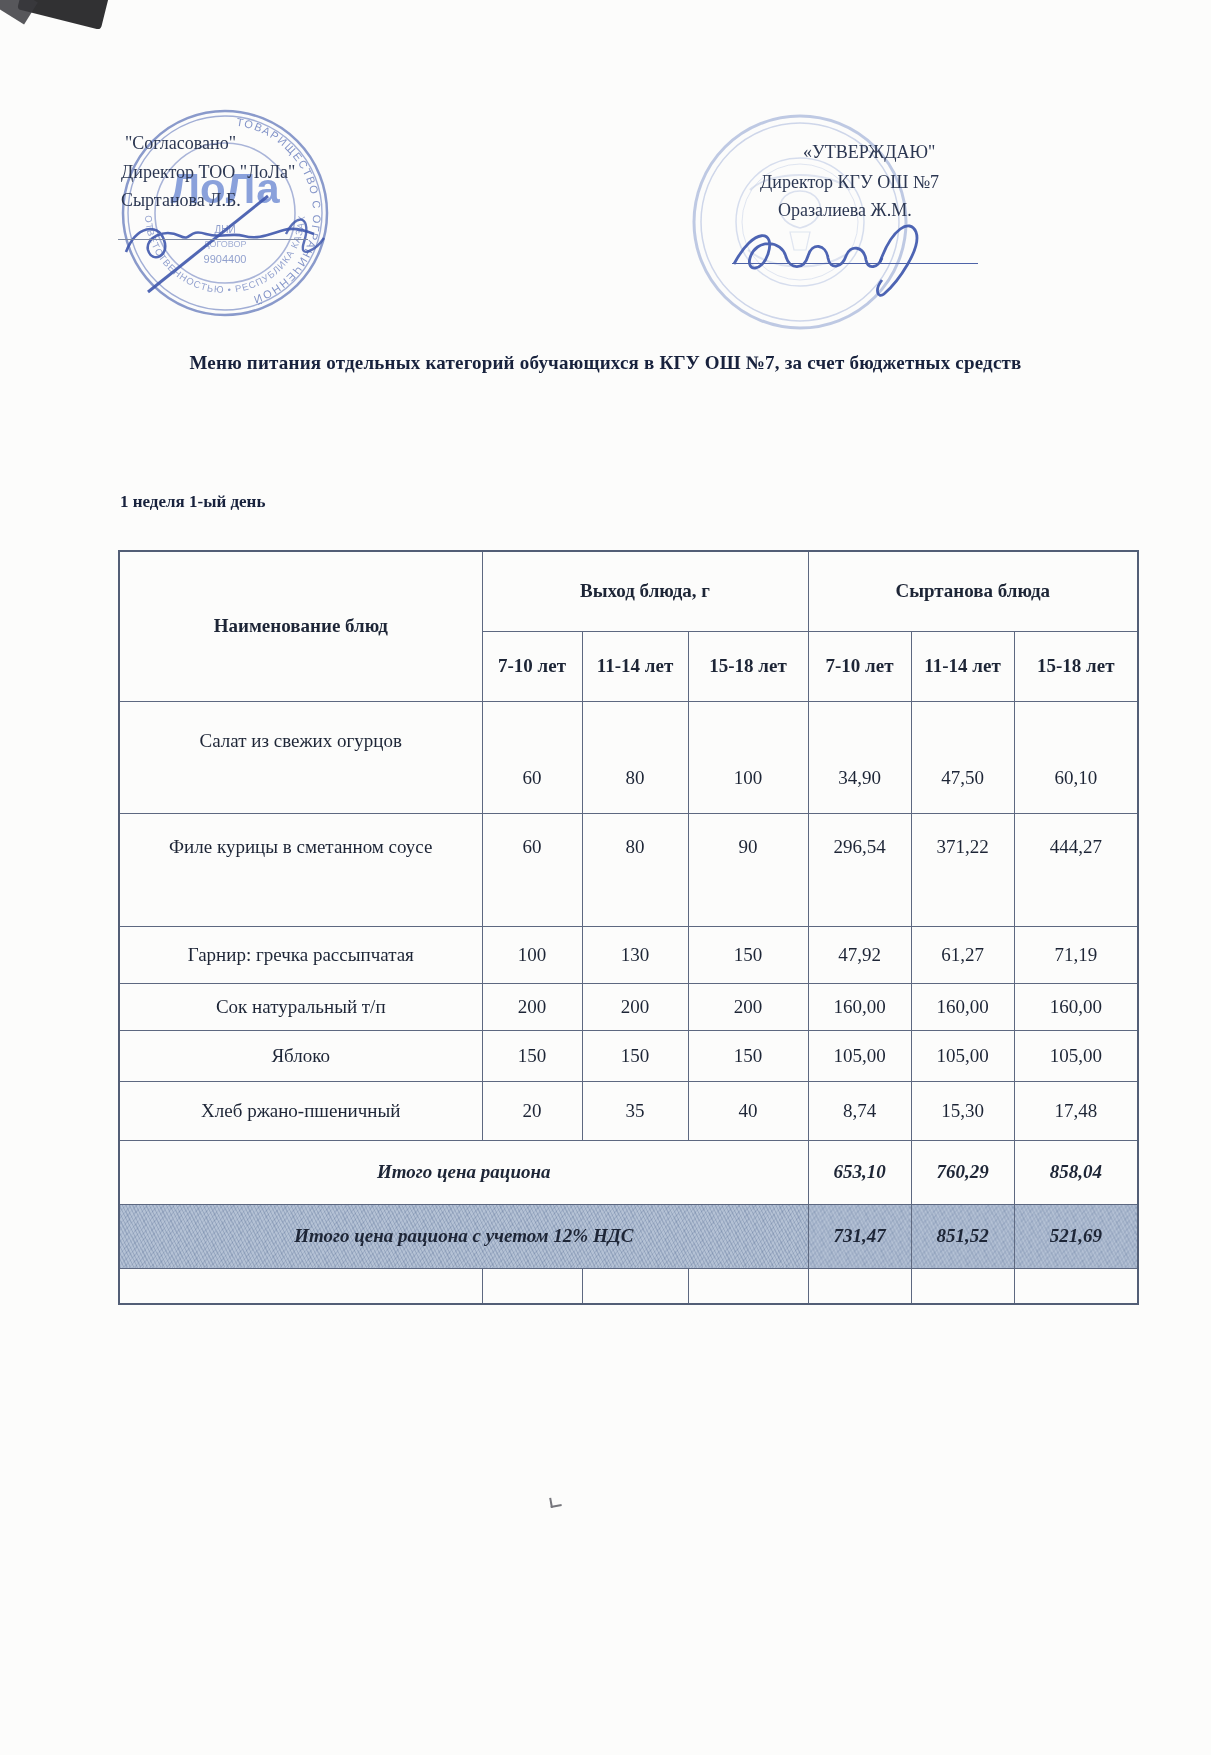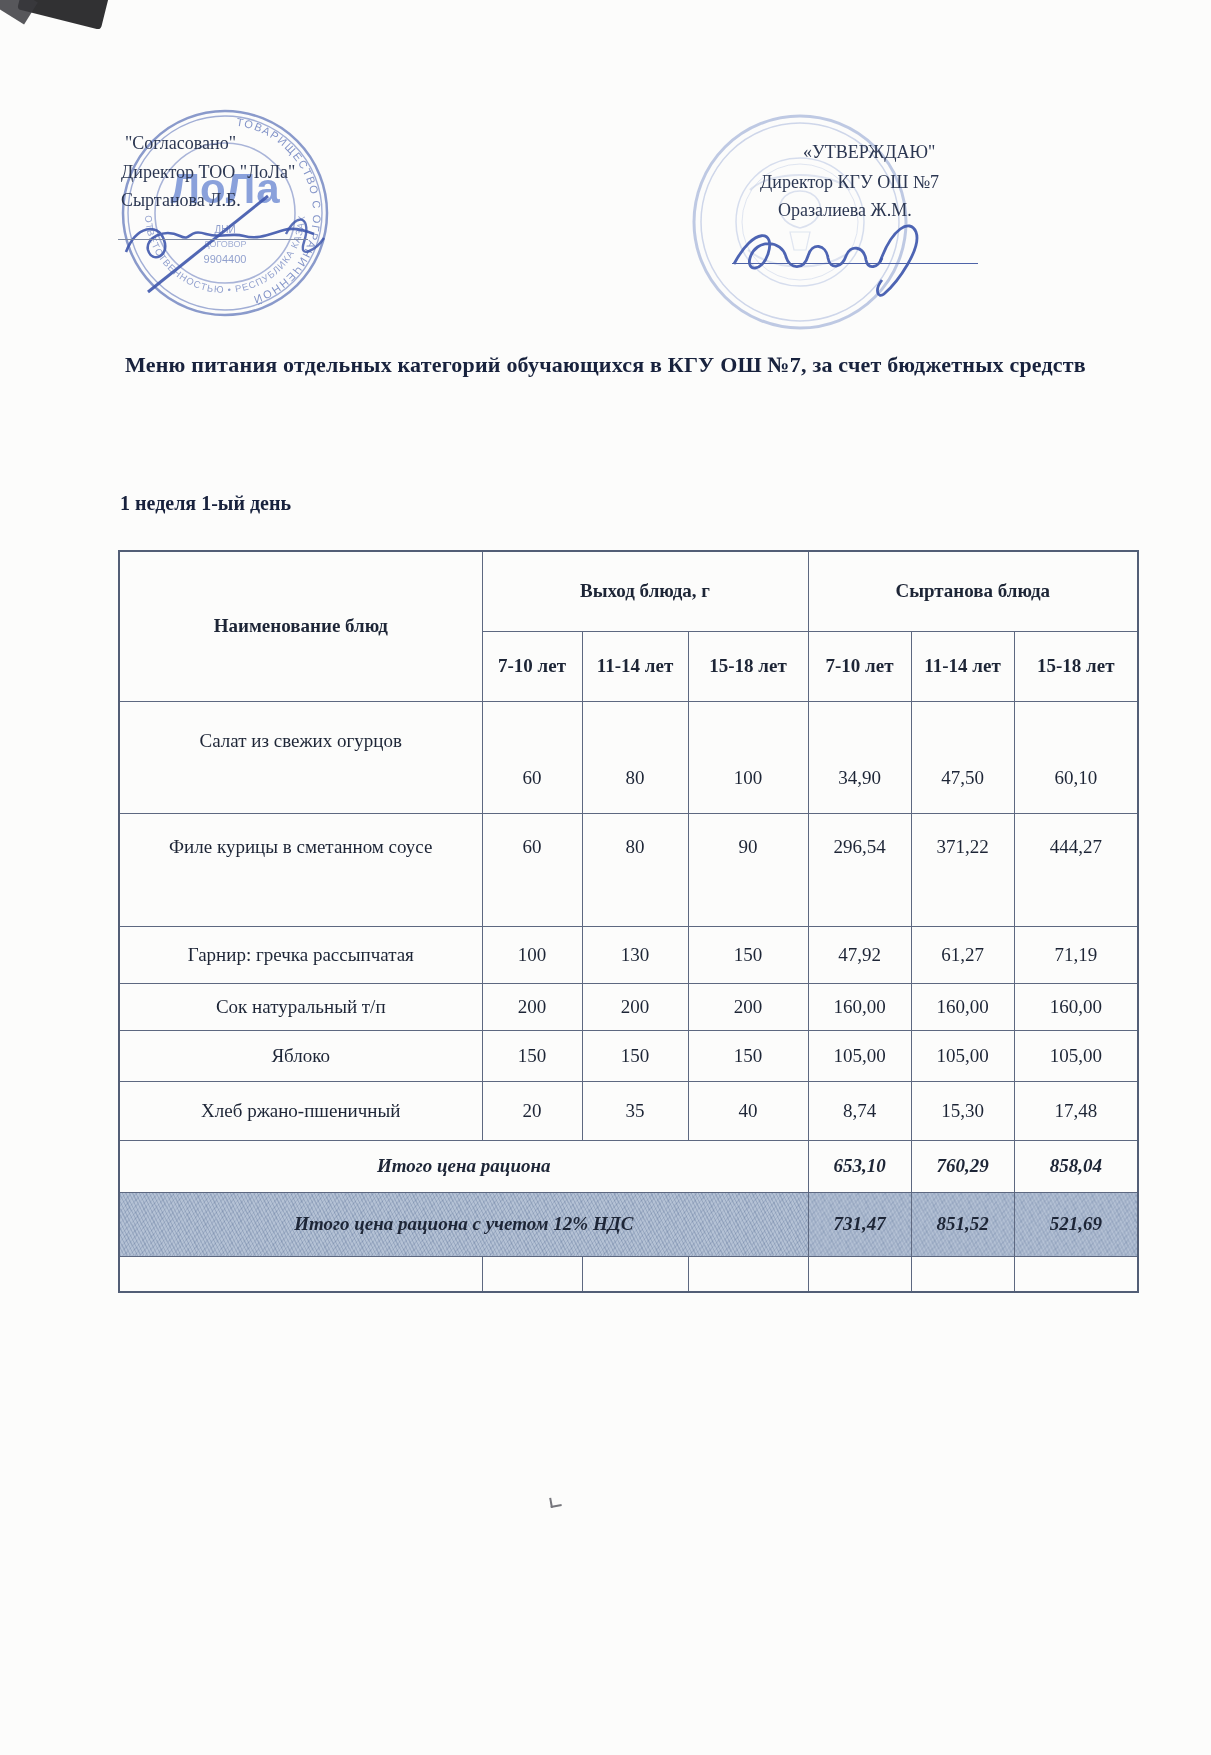--- a/index.html
+++ b/index.html
@@ -18,22 +18,22 @@
     transform:rotate(-10deg);opacity:.75;}
   
   .approve-left{position:absolute;left:100px;top:95px;width:320px;height:240px;}
   .approve-right{position:absolute;left:690px;top:100px;width:360px;height:240px;}
   .stamp-svg{position:absolute;left:0;top:0;}
   .a-text{position:absolute;font-size:18px;color:#2c3752;white-space:nowrap;}
   .sig-underline{position:absolute;height:0;border-top:1.6px solid #7d88a0;}
   .sig-underline.blue{border-top-color:#4e63a8;}
   
   .doc-title{position:absolute;left:0;width:1211px;text-align:center;
-    font-weight:700;font-size:22px;color:#18223d;letter-spacing:.2px;}
-  .subtitle{position:absolute;left:120px;top:492px;font-weight:700;font-size:20px;color:#18223d;}
+    font-weight:700;font-size:19px;color:#18223d;letter-spacing:.2px;}
+  .subtitle{position:absolute;left:120px;top:492px;font-weight:700;font-size:17px;color:#18223d;}
   
   table.menu{position:absolute;left:118px;top:550px;width:1019px;
     border-collapse:collapse;table-layout:fixed;}
   table.menu th,table.menu td{
     border:1.5px solid #5d6880;font-size:19px;color:#1d2536;
     text-align:center;vertical-align:middle;padding:0;overflow:hidden;}
   table.menu{border:2px solid #525e76;}
   table.menu thead th{font-weight:700;}
   th.group-h{font-size:20px;}
   td.c-name{text-align:left;padding-left:7px;padding-right:4px;}
@@ -188,21 +188,21 @@
         </tr>
         <tr class="food-row row5" style="height: 59px;">
           <td class="c-name">Хлеб ржано-пшеничный</td>
           <td class="c-val">20</td>
           <td class="c-val">35</td>
           <td class="c-val">40</td>
           <td class="c-val">8,74</td>
           <td class="c-val">15,30</td>
           <td class="c-val">17,48</td>
         </tr>
-        <tr class="total-row" style="height: 52px;">
+        <tr class="total-row" style="height: 64px;">
           <td class="c-total-label" colspan="4">Итого цена рациона</td>
           <td class="c-val c-total-val">653,10</td>
           <td class="c-val c-total-val">760,29</td>
           <td class="c-val c-total-val">858,04</td>
         </tr>
         <tr class="total-row shaded" style="height: 64px;">
           <td class="c-total-label" colspan="4">Итого цена рациона с учетом 12% НДС</td>
           <td class="c-val c-total-val">731,47</td>
           <td class="c-val c-total-val">851,52</td>
           <td class="c-val c-total-val">521,69</td>

